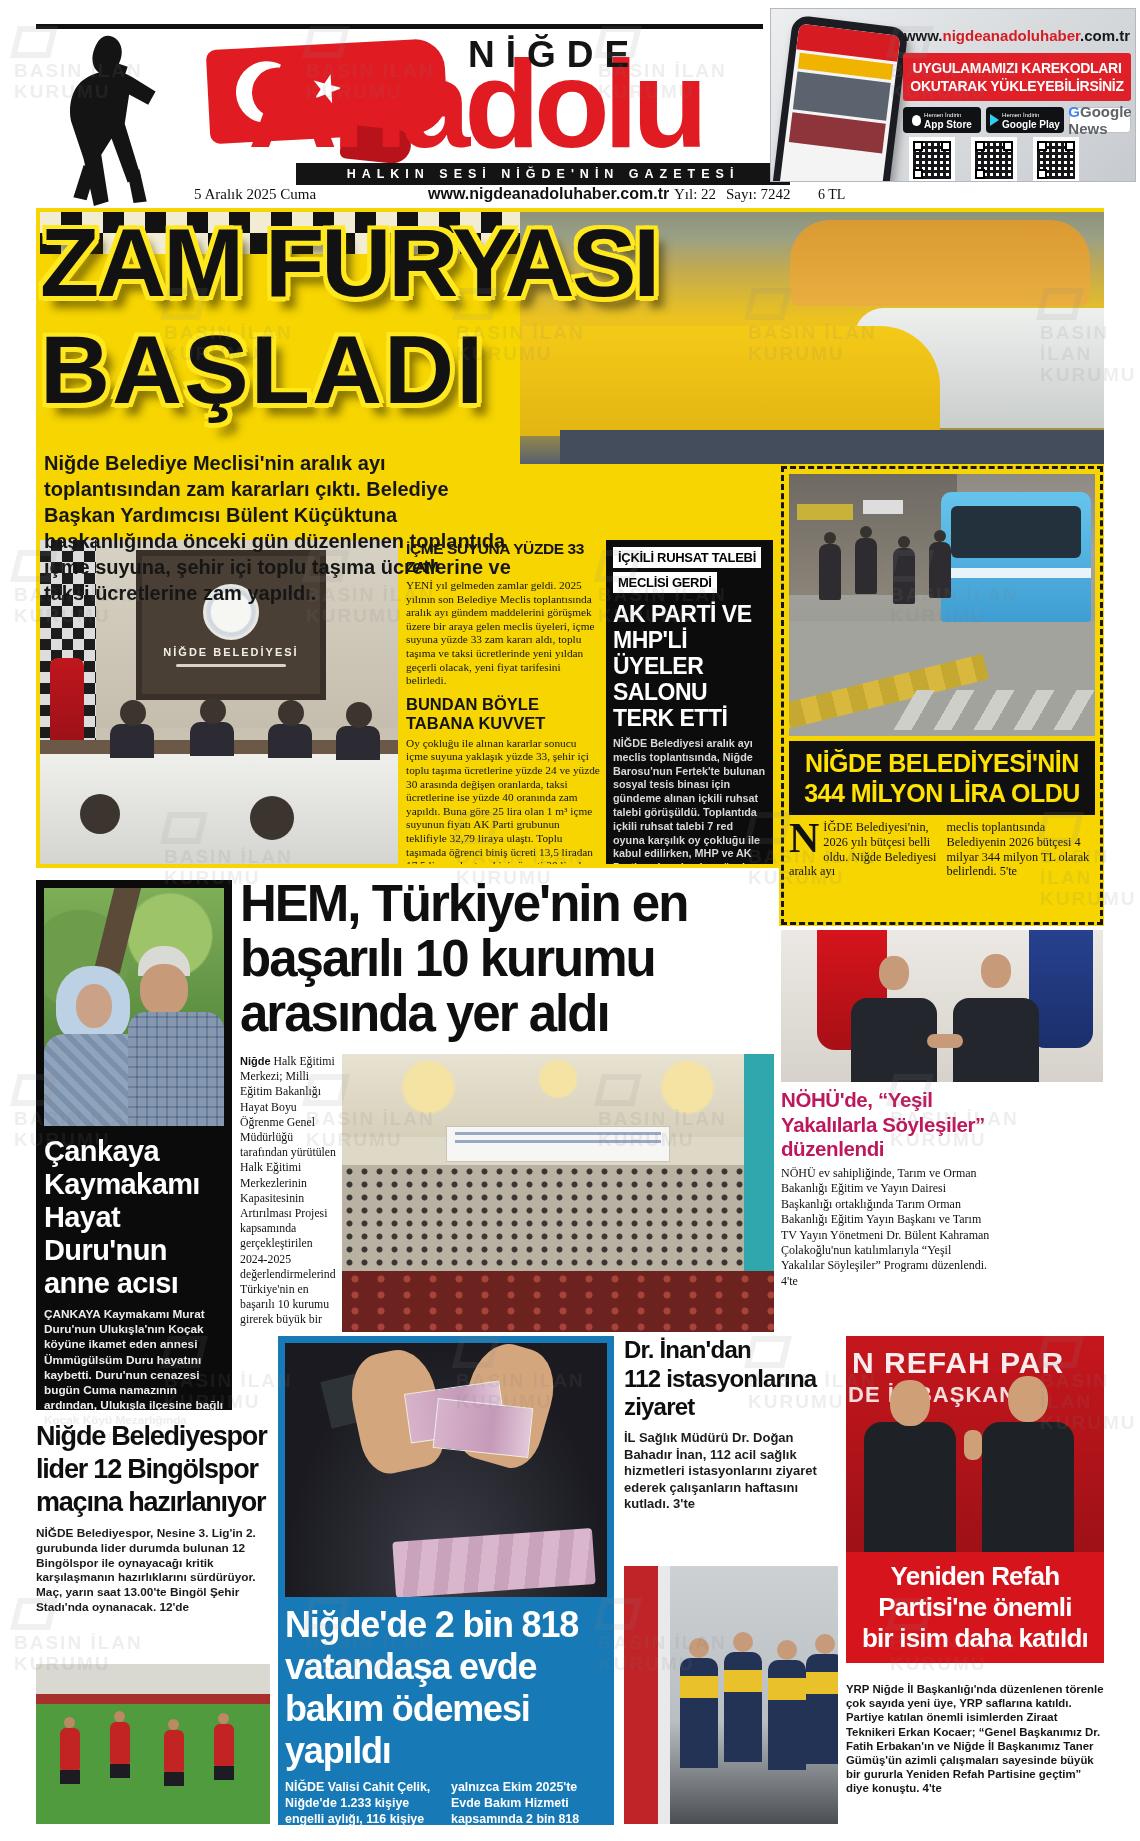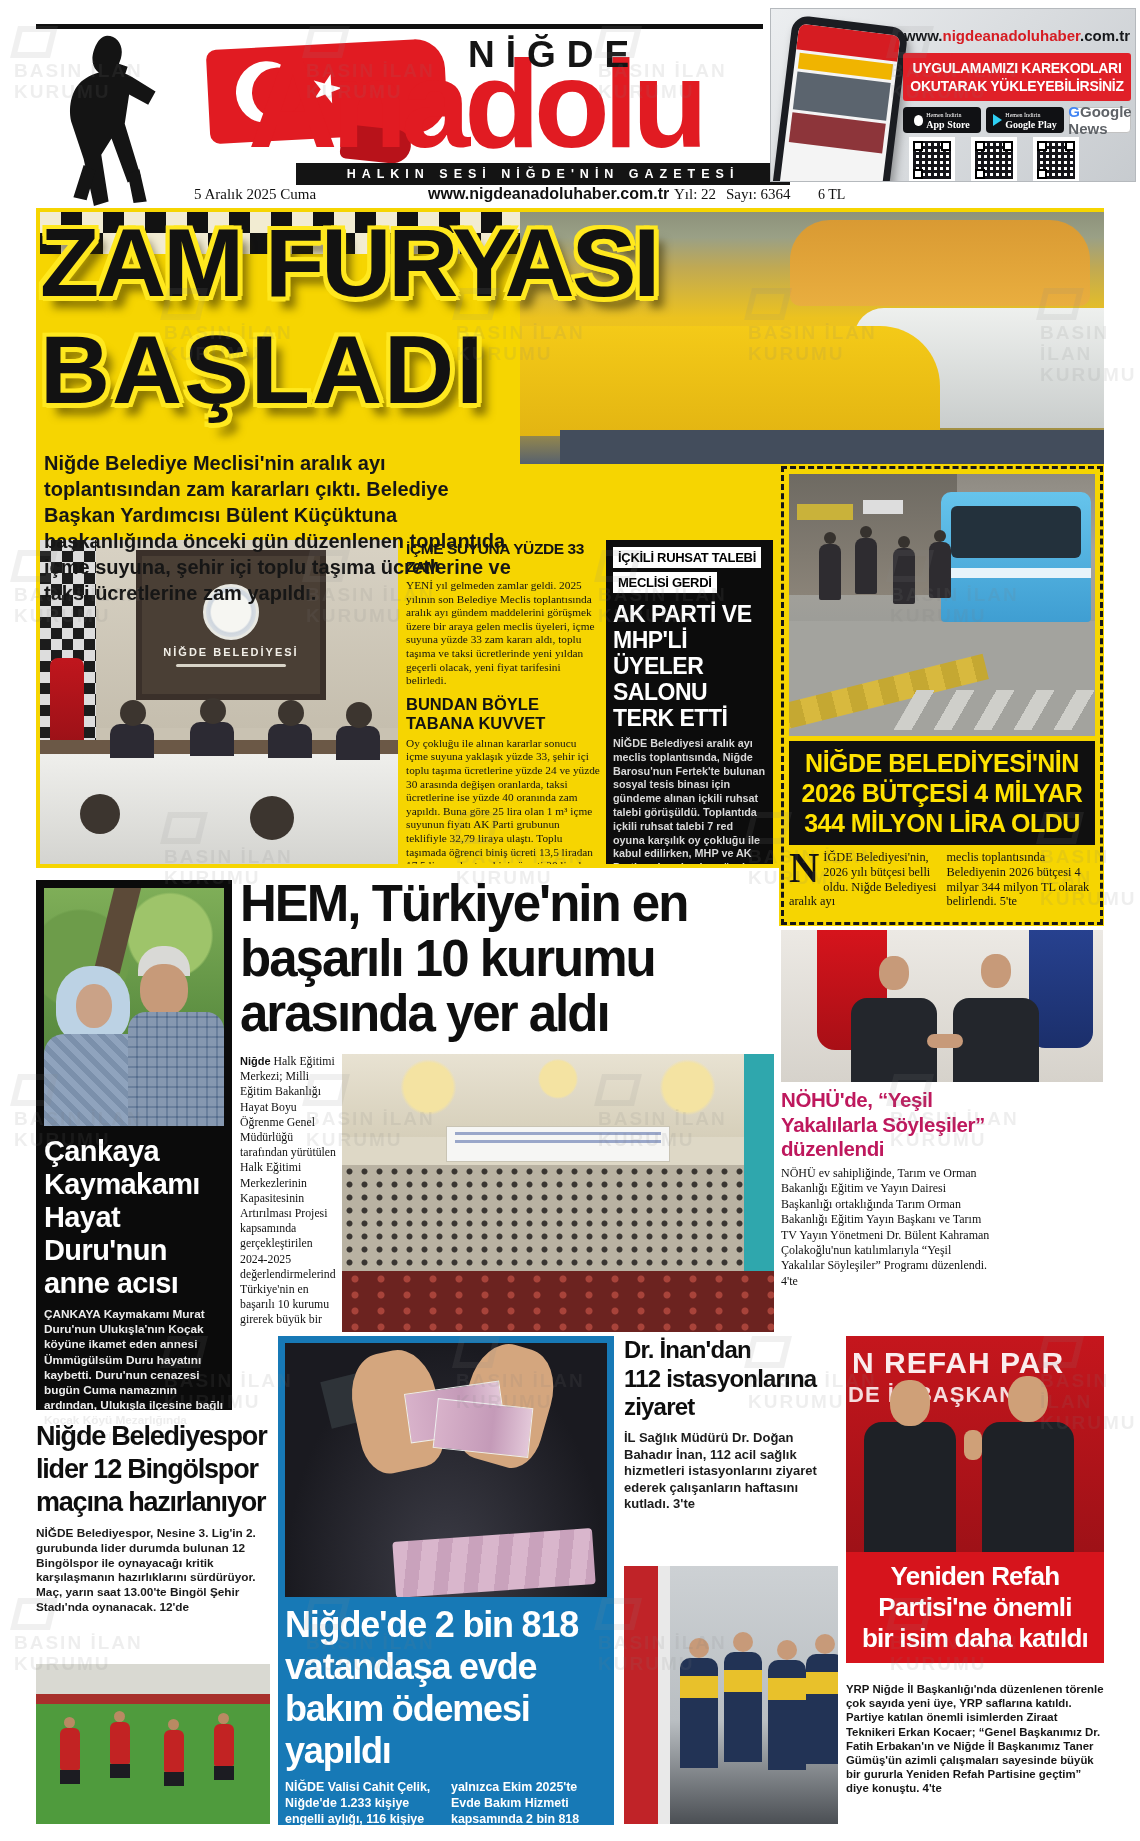--- a/index.html
+++ b/index.html
@@ -49,21 +49,21 @@
   .phone-row2{height:38px;background:#5b646e;margin:3px 4px 0;}
   .phone-row3{height:30px;background:#8d353a;margin:3px 4px 0;}
   .promo-right{position:absolute;left:132px;top:0;width:228px;height:100%;}
   .promo-url{position:absolute;left:0;top:18px;width:100%;text-align:center;font-size:15px;font-weight:800;color:#16181b;}
   .promo-url .mid{color:#d61c22;}
   .promo-banner{position:absolute;left:0;top:44px;width:100%;height:48px;background:#e02028;border-radius:3px;
                 display:flex;flex-direction:column;align-items:center;justify-content:center;}
   .promo-banner span{color:#fff;font-weight:800;font-size:14px;line-height:18px;letter-spacing:-.3px;}
   .badges{position:absolute;left:0;top:98px;width:100%;display:flex;gap:5px;}
   .badge{height:26px;border-radius:4px;display:flex;align-items:center;justify-content:center;gap:3px;padding:0 4px;}
-  .badge-dark{background:#101114;color:#fff;width:78px;font-family:Liberation Serif, serif;}
+  .badge-dark{background:#101114;color:#fff;width:78px;}
   .badge-light{background:#fff;color:#444;width:62px;border:1px solid #c2c2c2;}
   .badge .glyph-apple{width:9px;height:11px;background:#fff;border-radius:50% 50% 45% 45%;}
   .badge .glyph-play{width:0;height:0;border-left:9px solid #2fd0f3;border-top:6px solid transparent;border-bottom:6px solid transparent;}
   .badge .bt{display:flex;flex-direction:column;line-height:9px;}
   .badge .bt small{font-size:6px;font-weight:400;}
   .badge .bt b{font-size:10px;font-weight:700;}
   .badge-light b{font-size:15px;font-weight:700;color:#5f6368;}
   .badge-light .g{color:#4285f4;}
   .qrs{position:absolute;left:0;top:128px;width:100%;display:flex;gap:16px;padding-left:6px;}
   .qr{width:46px;height:46px;background:#fff;padding:4px;}
@@ -253,21 +253,21 @@
   <div class="abs mh-haber">HABER</div>
 
   <div class="abs mh-tagbar">
     <span>HALKIN SESİ NİĞDE'NİN GAZETESİ</span>
   </div>
 
   <div class="abs dateline">
     <span class="dl-date">5 Aralık 2025 Cuma</span>
     <span class="dl-site">www.nigdeanadoluhaber.com.tr</span>
     <span class="dl-yil">Yıl: 22</span>
-    <span class="dl-sayi">Sayı: 6364</span>
+    <span class="dl-sayi">Sayı: 7242</span>
     <span class="dl-price">6 TL</span>
   </div>
 
   <div class="abs promo">
     <div class="phone">
       <div class="phone-scr">
         <div class="phone-head"></div>
         <div class="phone-row1"></div>
         <div class="phone-row2"></div>
         <div class="phone-row3"></div>
@@ -391,21 +391,20 @@
       </div>
       <div class="tactile"></div>
       <div class="cross"></div>
       <div class="ped" style="left:30px;top:70px;"></div>
       <div class="ped" style="left:66px;top:64px;"></div>
       <div class="ped" style="left:104px;top:74px;"></div>
       <div class="ped" style="left:140px;top:68px;"></div>
     </div>
     <div class="budget-head">
       <div>NİĞDE BELEDİYESİ'NİN</div>
-      <div>2026 BÜTÇESİ  4 MİLYAR</div>
       <div>344 MİLYON LİRA OLDU</div>
     </div>
     <div class="budget-body">
       <div><span class="dropcap">N</span><span>İĞDE Belediyesi'nin, 2026 yılı bütçesi belli oldu. Niğde Belediyesi aralık ayı</span></div>
       <div>meclis toplantısında Belediyenin 2026 bütçesi 4 milyar 344 milyon TL olarak belirlendi. 5'te</div>
     </div>
   </div>
 
   <div class="abs obit-box">
     <div class="obit-photo">

